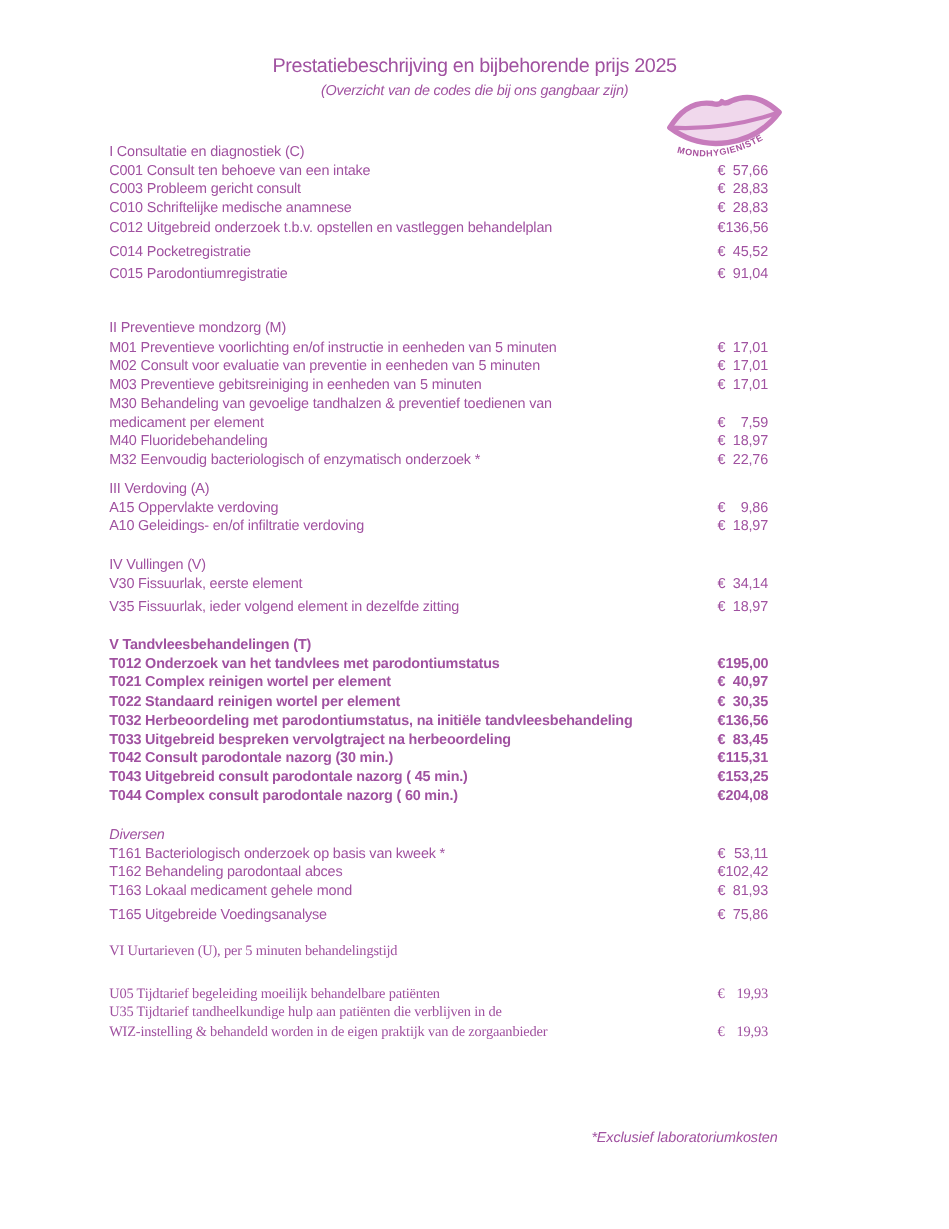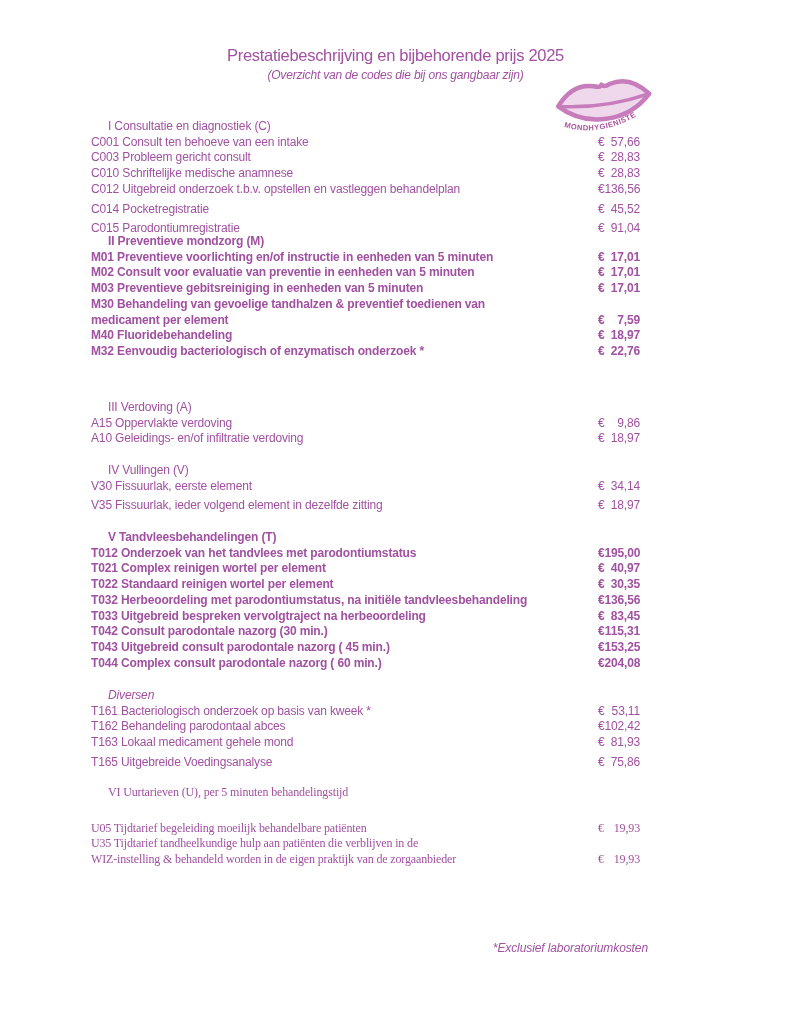--- a/index.html
+++ b/index.html
@@ -71,30 +71,29 @@
     width: 549px;
     font-size: 12px;
     letter-spacing: -0.15px;
   }
   .section {
     position: absolute;
     left: 0;
     width: 100%;
   }
   .section:nth-of-type(1) { top: 119px; }
-  .section:nth-of-type(2) { top: 234px; font-weight: bold; }
+  .section:nth-of-type(2) { top: 266px; }
   .section:nth-of-type(3) { top: 400px; }
   .section:nth-of-type(4) { top: 463px; }
   .section:nth-of-type(5) { top: 530px; font-weight: bold; }
   .section:nth-of-type(6) { top: 688px; }
   .section:nth-of-type(7) { top: 785px; font-family: Liberation Serif, serif; }
   .section-heading {
     line-height: 15.7px;
     white-space: nowrap;
-    margin-left: 17px;
   }
   .section-heading.italic { font-style: italic; }
   .row {
     display: flex;
     align-items: flex-end;
     line-height: 15.7px;
   }
   .row.gap { margin-top: 4px; gap: 35px; }
   .desc {
     flex: 1 1 auto;

